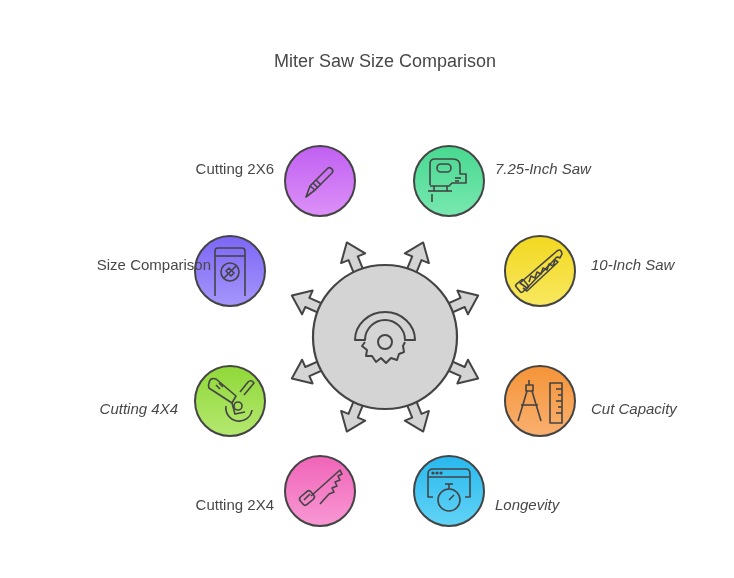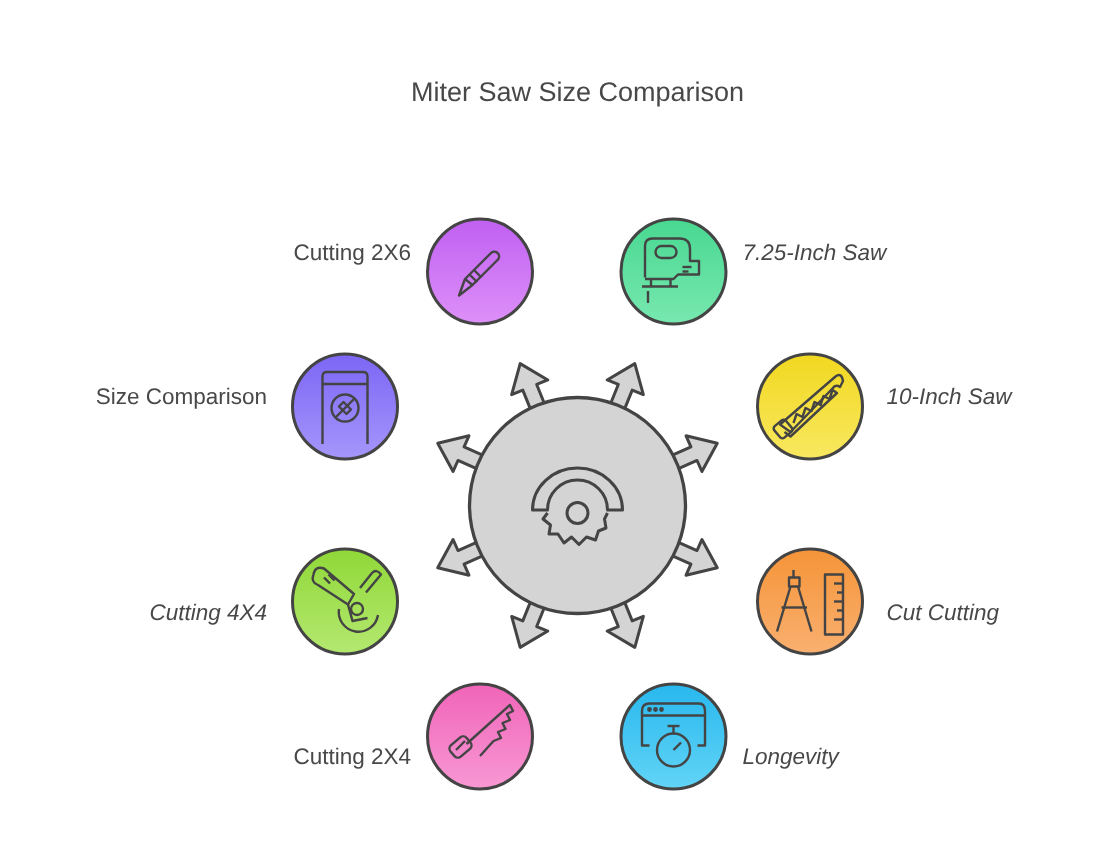--- a/index.html
+++ b/index.html
@@ -184,18 +184,18 @@
       <circle cx="449" cy="500" r="11"></circle>
       <path d="M449,489 L449,484"></path>
         <path d="M445,484 L453,484"></path>
       <path d="M449,500 L454,495"></path>
     </g>
   </g>
 </svg>
 
 <div class="label left" style="right:460px; top:158px;">Cutting 2X6</div>
 <div class="label right" style="left:495px; top:158px;">7.25-Inch Saw</div>
-<div class="label left" style="right:556px; top:254px;margin-left:35px;">Size Comparison</div>
+<div class="label left" style="right:523px; top:254px;margin-left:35px;">Size Comparison</div>
 <div class="label right" style="left:591px; top:254px;">10-Inch Saw</div>
 <div class="label left" style="right:556px; top:398px;font-style:italic;">Cutting 4X4</div>
-<div class="label right" style="left:591px; top:398px;">Cut Cutting</div>
+<div class="label right" style="left:591px; top:398px;">Cut Capacity</div>
 <div class="label left" style="right:460px; top:494px;">Cutting 2X4</div>
 <div class="label right" style="left:495px; top:494px;">Longevity</div>
 
 </body></html>

